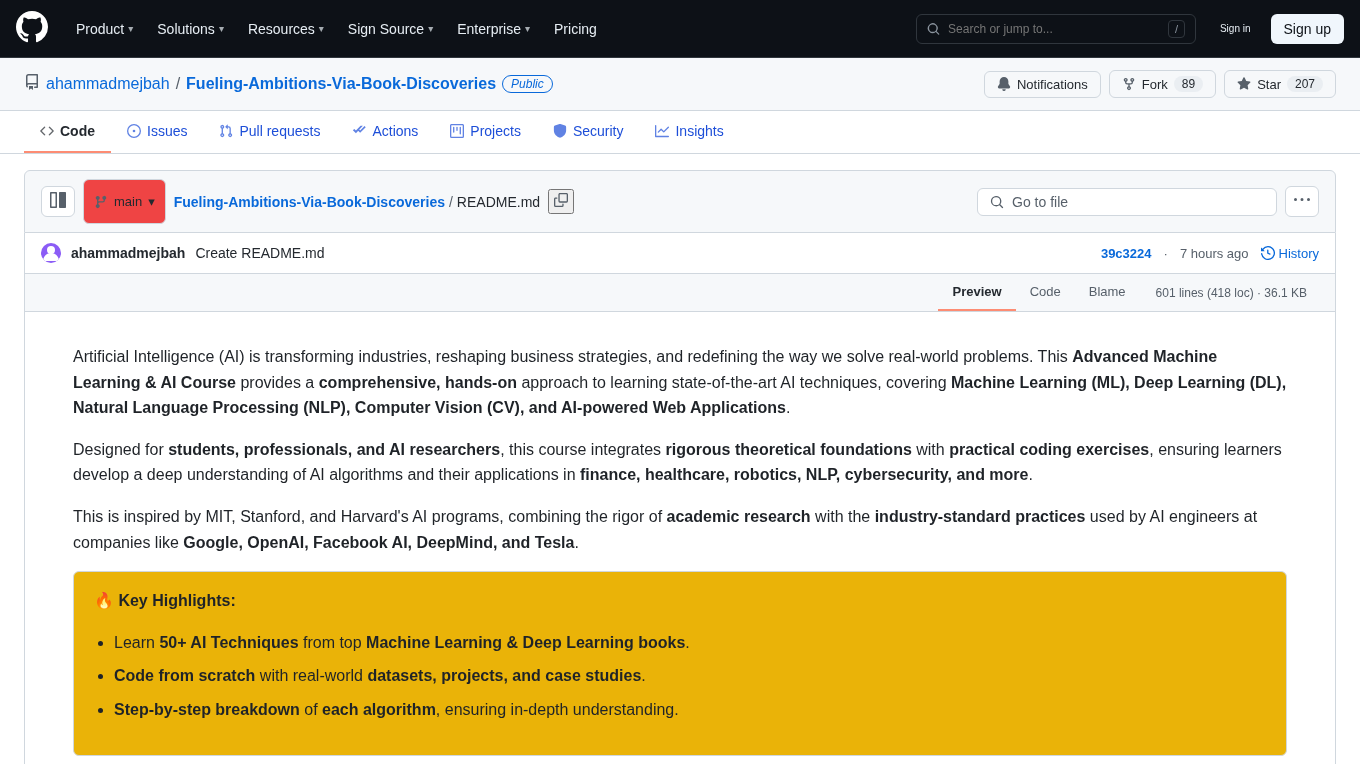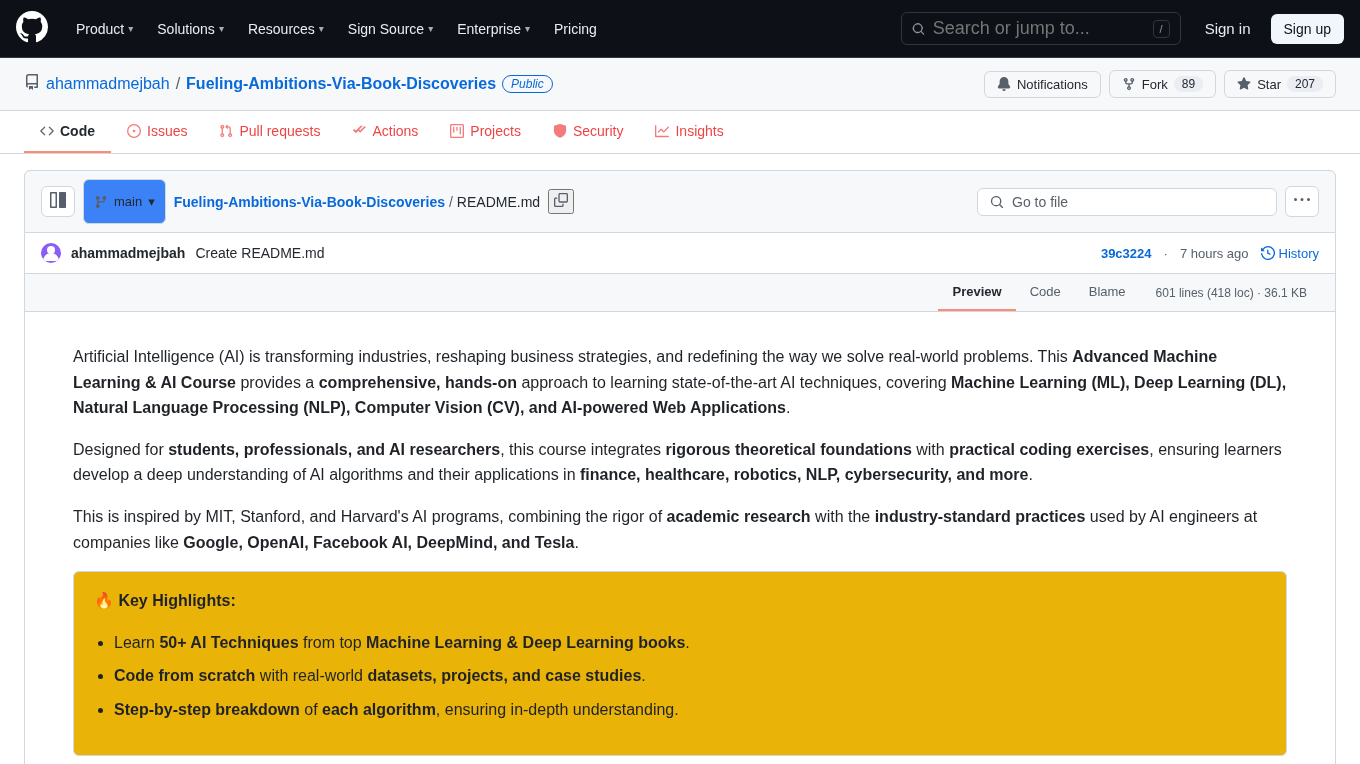--- a/index.html
+++ b/index.html
@@ -39,32 +39,32 @@
       gap: 8px;
       color: #8b949e;
       cursor: pointer;
       width: 280px;
     }
     .search-bar input {
       background: transparent;
       border: none;
       outline: none;
       color: #bef264;
-      font-size: 18px;
+      font-size: 12px;
       width: 100%;
     }
     .search-kbd {
       border: 1px solid #30363d;
       border-radius: 4px;
       padding: 2px 6px;
       font-size: 11px;
       color: #8b949e;
     }
     .auth-buttons { display: flex; gap: 8px; margin-left: 12px; align-items: center; }
-    .btn-signin { color: #e6edf3; padding: 6px 12px; font-size: 15px; cursor: pointer; white-space: nowrap; }
+    .btn-signin { color: #e6edf3; padding: 6px 12px; font-size: 10px; cursor: pointer; white-space: nowrap; }
     .btn-signup {
       background: #f0f6fc;
       color: #0d1117;
       border: 1px solid rgba(240,246,252,0.1);
       border-radius: 6px;
       padding: 6px 12px;
       font-size: 14px;
       cursor: pointer;
       white-space: nowrap;
     }
@@ -118,21 +118,21 @@
       border-bottom: 1px solid #d0d7de;
       padding: 0 24px;
       display: flex;
       gap: 0;
     }
     .repo-tab {
       display: flex;
       align-items: center;
       gap: 6px;
       padding: 12px 16px;
-      color: #ef4444;
+      color: #1d4ed8;
       cursor: pointer;
       border-bottom: 2px solid transparent;
       font-size: 14px;
       white-space: nowrap;
     }
     .repo-tab.active { color: #24292f; border-bottom: 2px solid #fd8c73; font-weight: 600; }
     .tab-icon { opacity: 0.7; }
 
     
     .file-container { padding: 16px 24px; }
@@ -157,21 +157,21 @@
       cursor: pointer;
       color: #57606a;
     }
     .branch-selector {
       display: flex;
       align-items: center;
       gap: 6px;
       border: 1px solid #d0d7de;
       border-radius: 6px;
       padding: 14px 10px;
-      background: #3b82f6;
+      background: #ef4444;
       cursor: pointer;
       font-size: 13px;
       color: #24292f;
     }
     .file-breadcrumb { display: flex; align-items: center; gap: 4px; font-size: 14px; }
     .file-breadcrumb a { color: #0969da; text-decoration: none; font-weight: 600; }
     .file-breadcrumb .sep { color: #57606a; }
     .file-breadcrumb .current { color: #24292f; font-weight: 500; }
     .copy-path-btn { color: #57606a; cursor: pointer; padding: 2px 4px; }
     .goto-file-bar {

